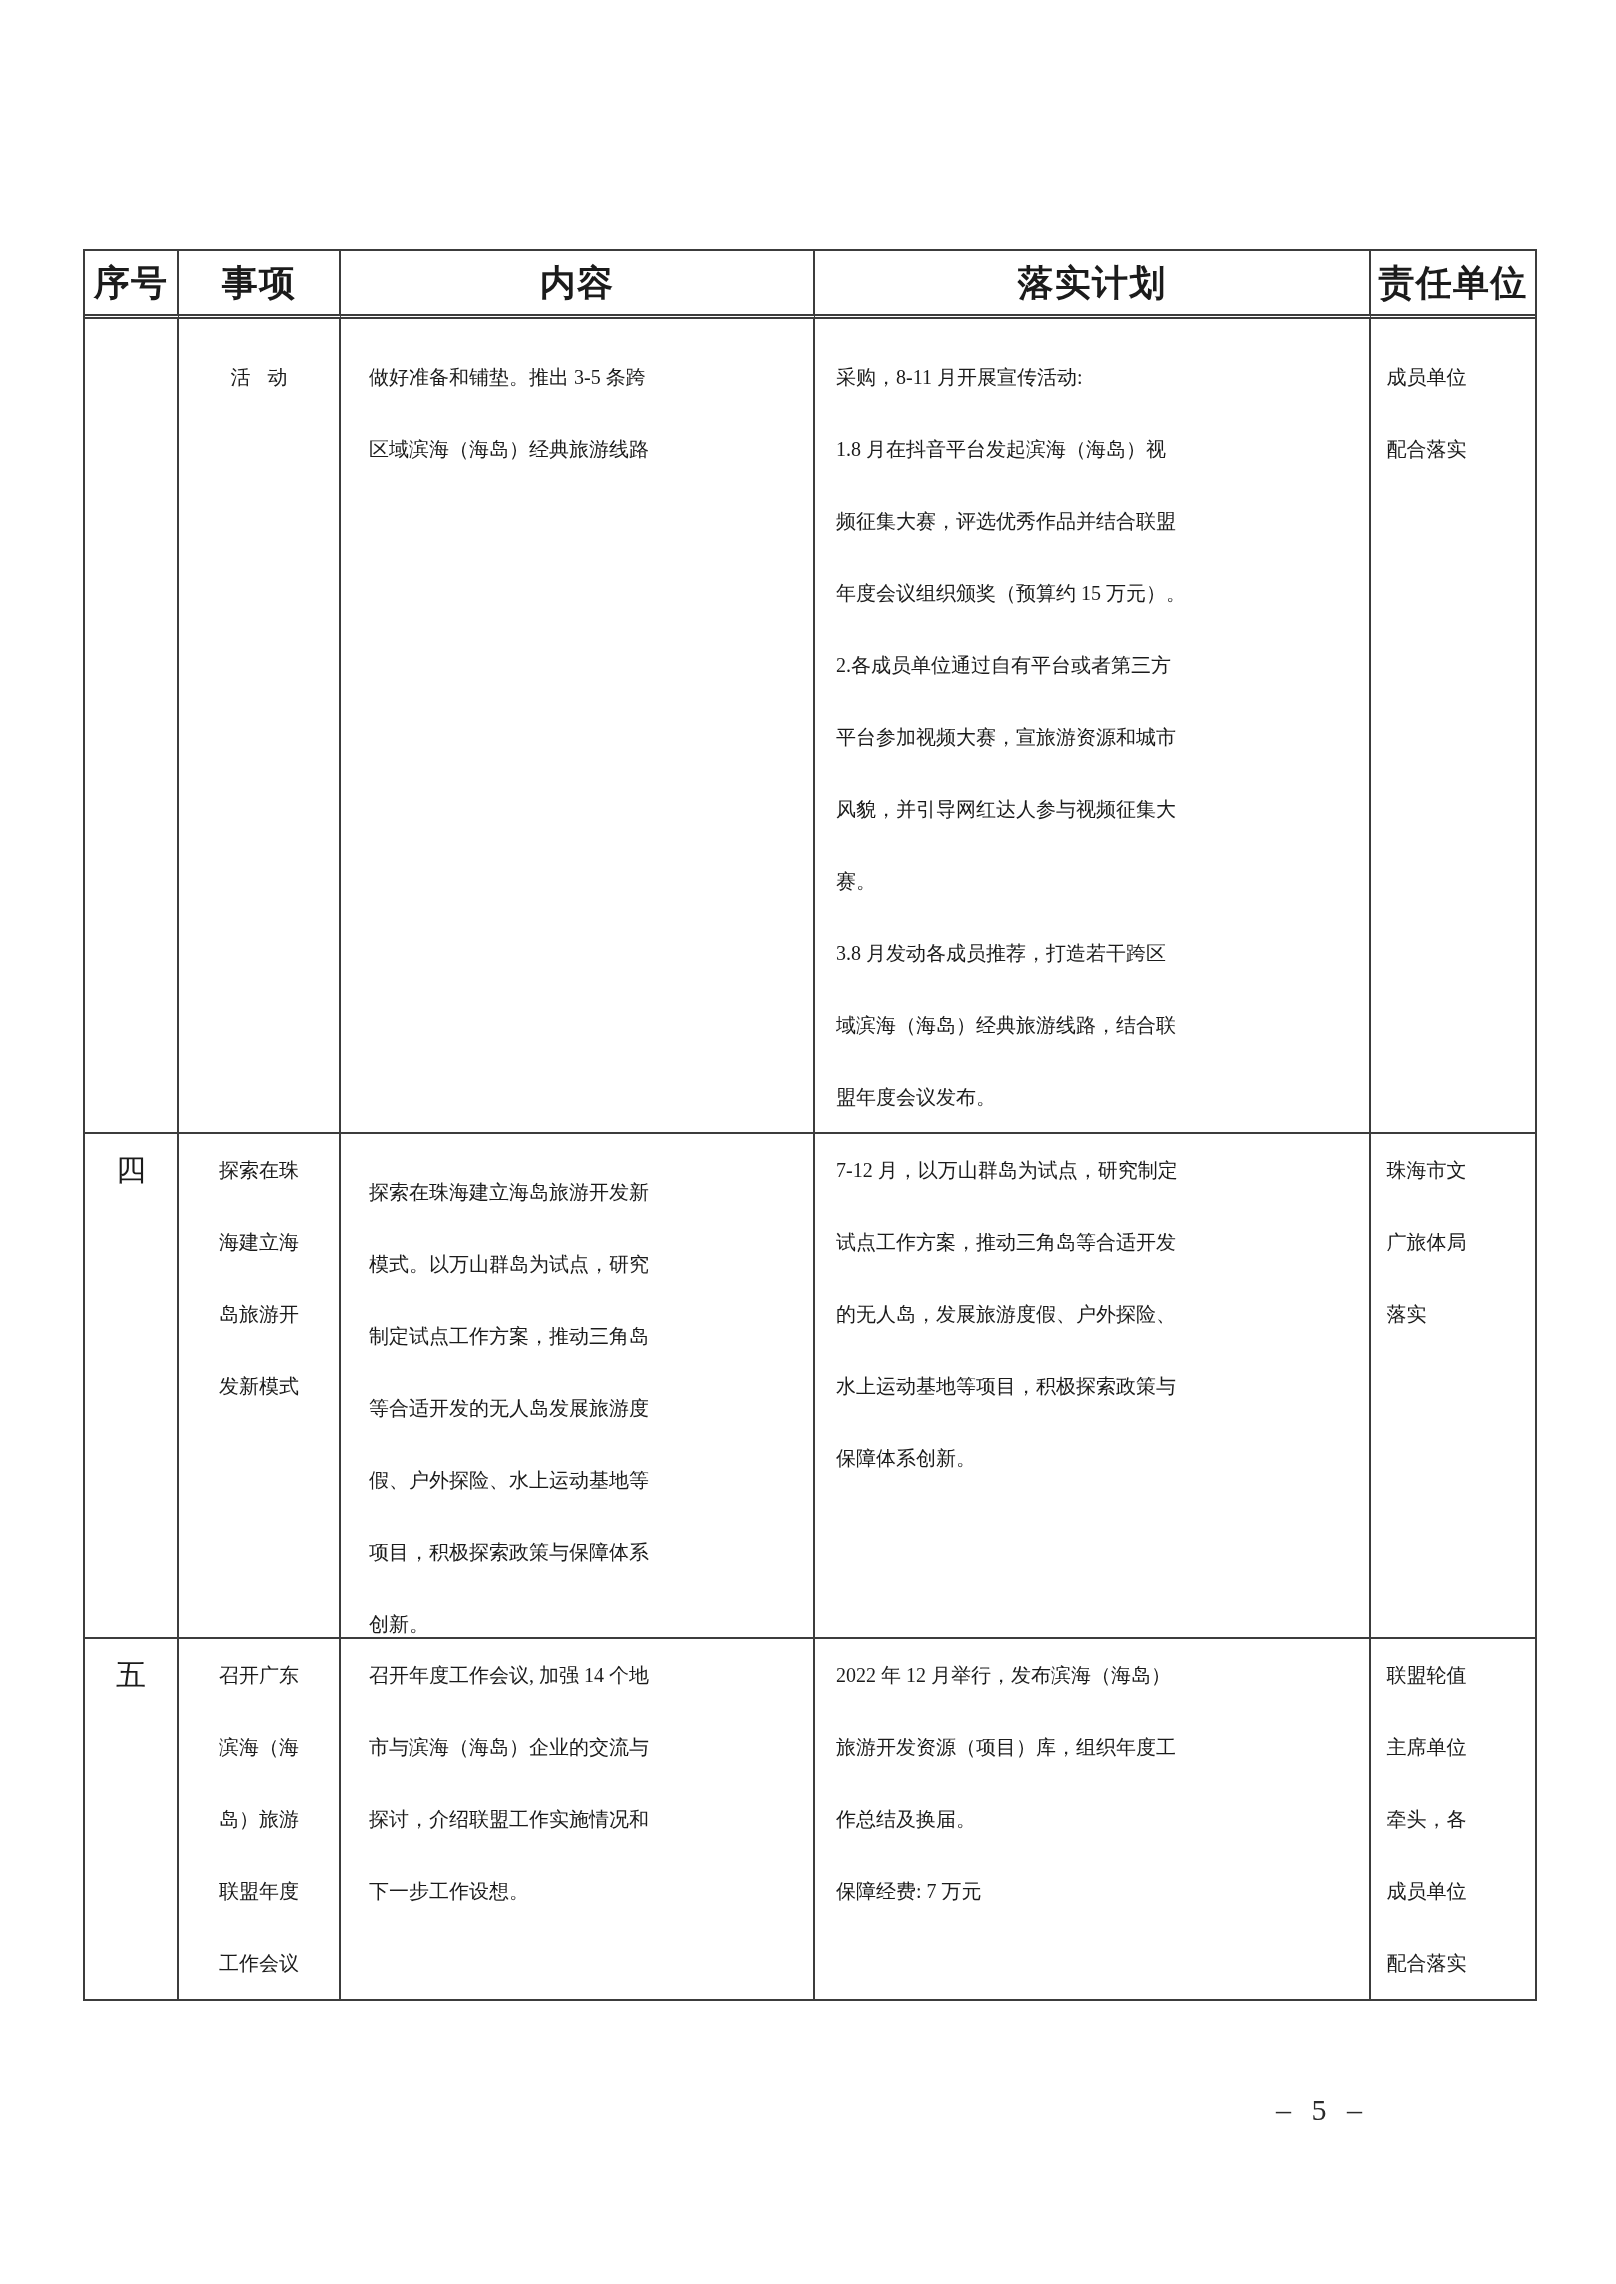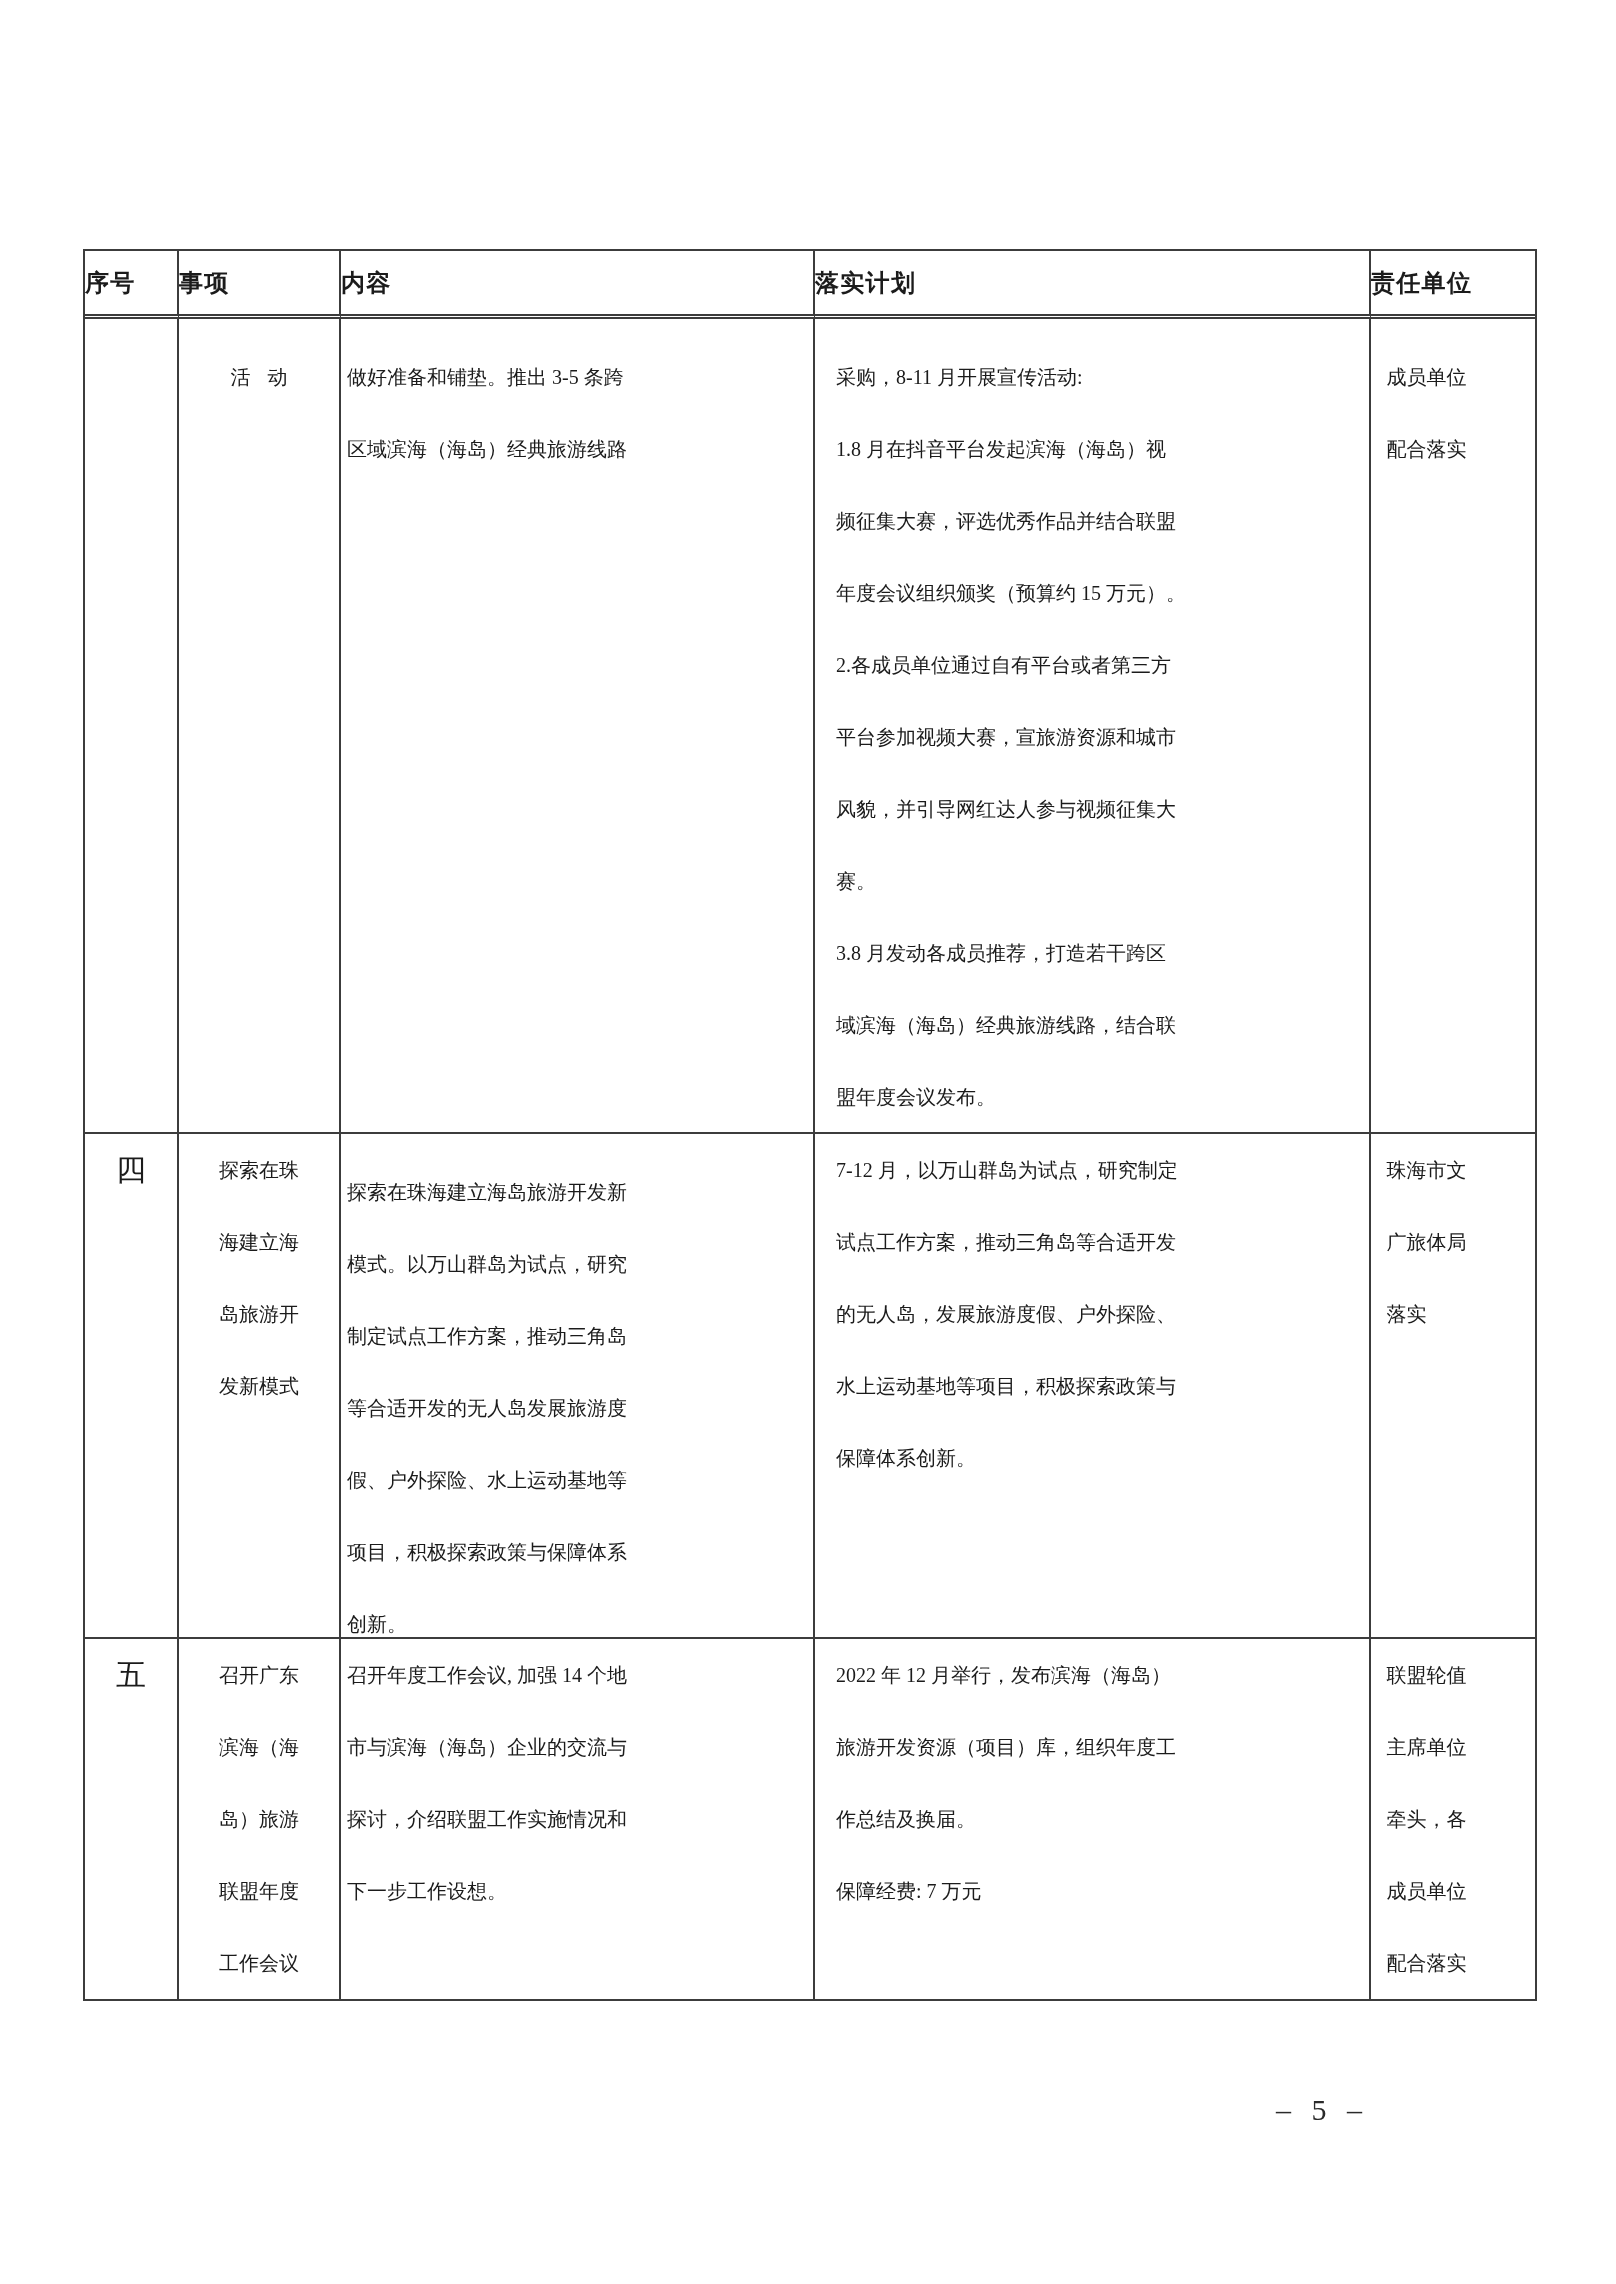--- a/index.html
+++ b/index.html
@@ -37,33 +37,34 @@
     overflow: hidden;
   }
   .cell.last-col { border-right: none; }
   .cell.last-row { border-bottom: none; }
   .lines { white-space: pre-line; }
 
   
   .cell.head {
     display: flex;
     align-items: center;
+    justify-content: center;
     font-weight: bold;
-    font-size: 24px;
+    font-size: 36px;
     border-bottom: 5.9px double #3c3c3c;
     letter-spacing: 1.3px;
   }
 
   
   .v-center { display: flex; align-items: flex-start; }
   .v-top    { display: flex; align-items: flex-start; padding-top: 22px; }
   .h-center { justify-content: center; text-align: center; }
   .h-left   { justify-content: flex-start; text-align: left; }
 
-  .c-content { padding-left: 6px; padding-right: 11.7px; }
+  .c-content { padding-left: 28px; padding-right: 11.7px; }
   .c-plan    { padding-left: 21px; padding-right: 6px; }
   .c-unit    { padding-left: 15.6px; padding-right: 16px; }
   .c-seq     { font-size: 30px; }
 
   
   .gap { letter-spacing: 17px; margin-right: -17px; }
 
   
   .page-number {
     position: absolute;

